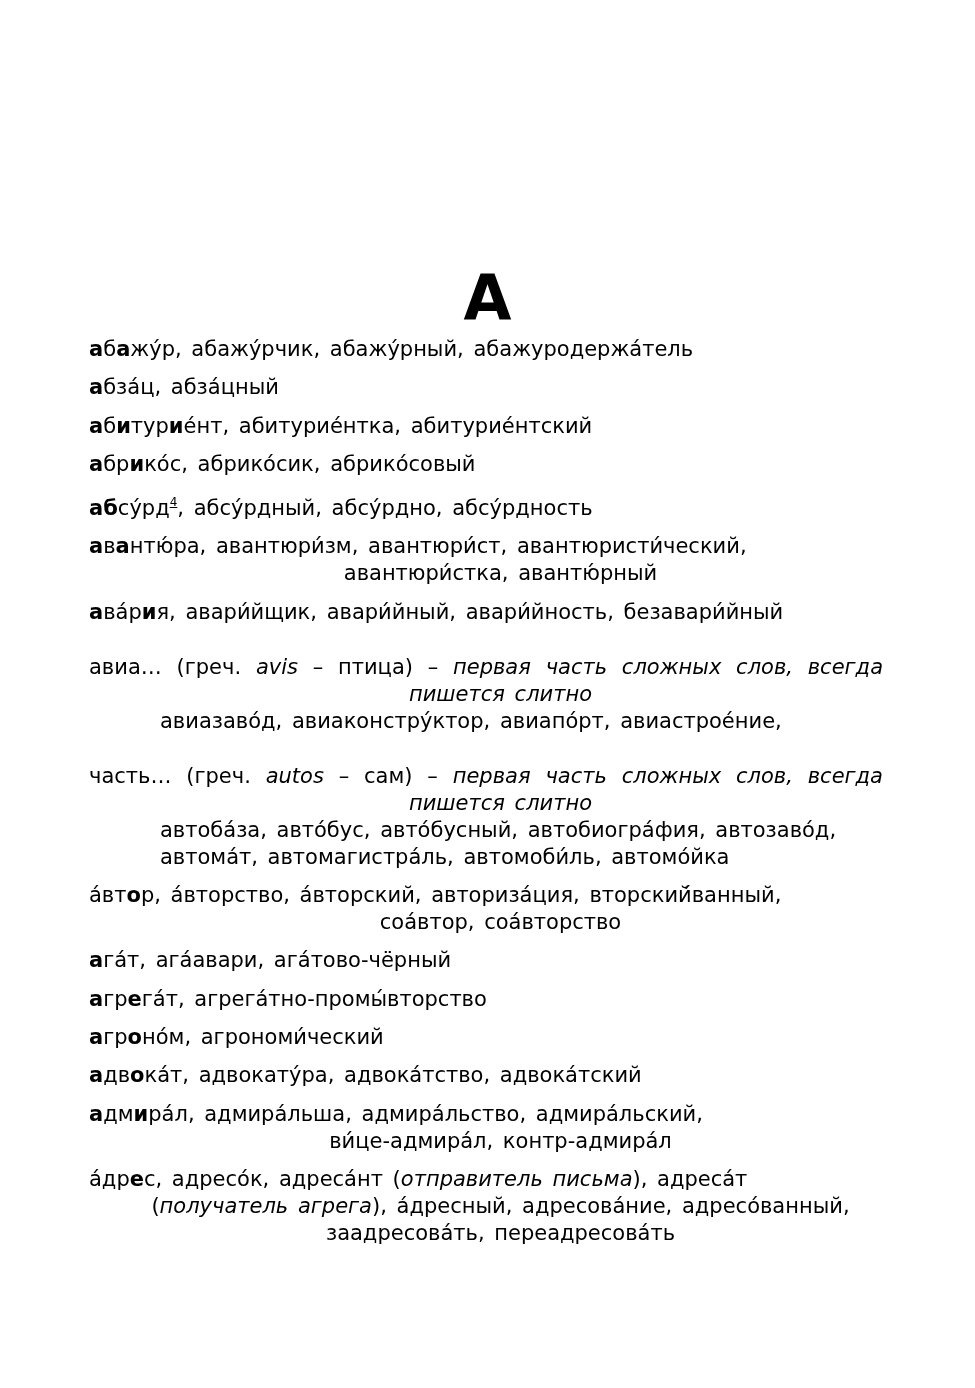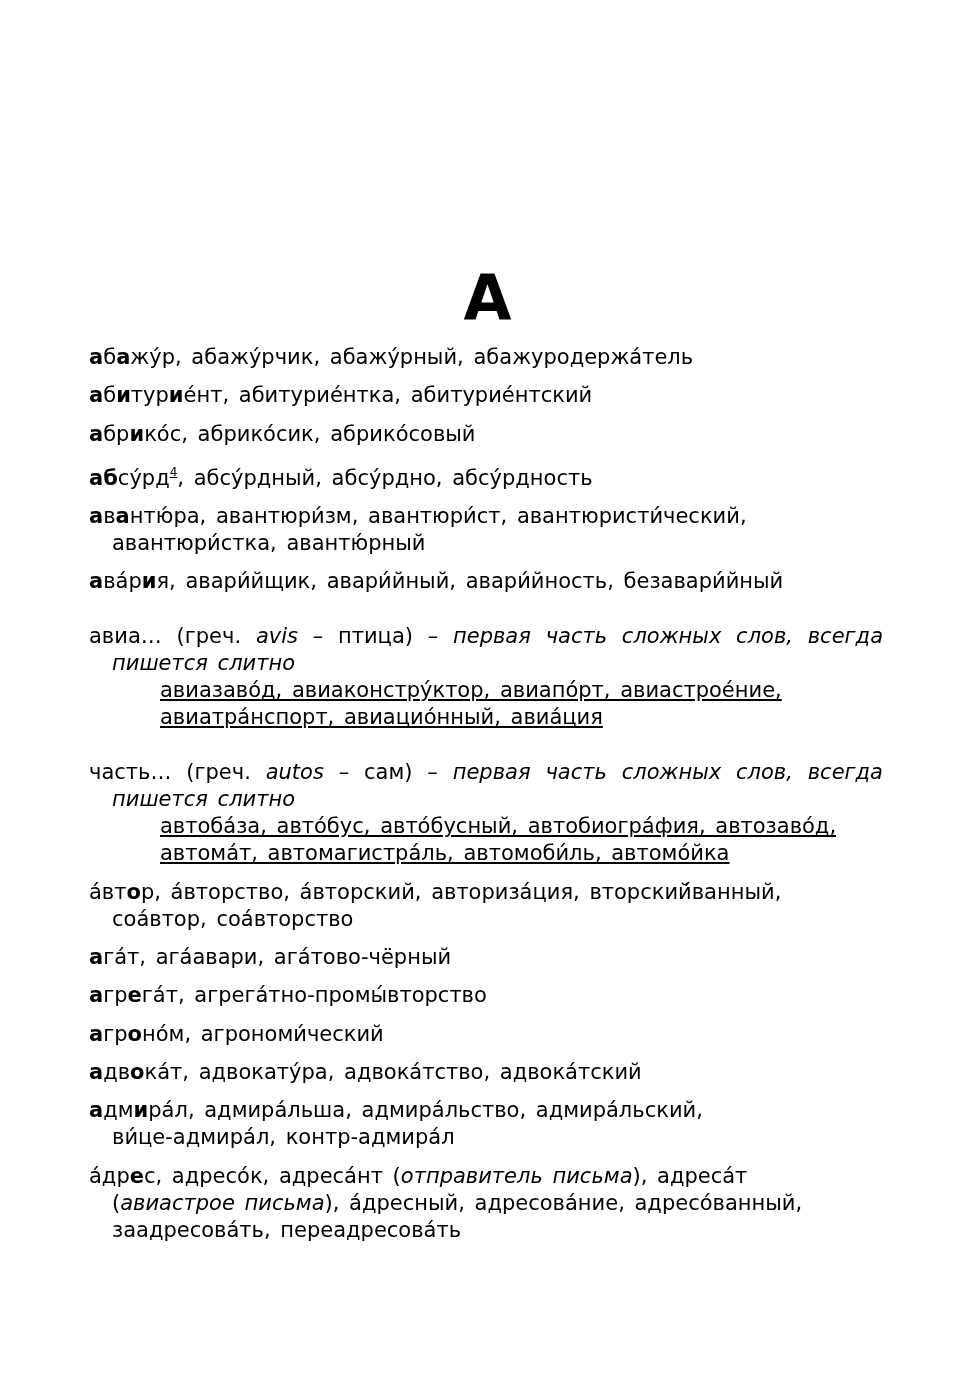--- a/index.html
+++ b/index.html
@@ -4,38 +4,41 @@
 <style>
   html, body { margin: 0; padding: 0; background: #ffffff; }
   body {
     width: 975px; height: 1388px; position: relative; overflow: hidden;
     font-family: "DejaVu Sans", sans-serif; color: #000000;
   }
   .page-letter {
     position: absolute; top: 262px; left: 0; width: 975px; text-align: center;
     font-family: "DejaVu Sans", sans-serif; font-weight: bold; font-size: 62px; line-height: 72px;
   }
-  .entries { position: absolute; top: 344px; left: 89px; width: 800px; }
+  .entries { position: absolute; top: 336px; left: 89px; width: 800px; }
   .entry { font-size: 21px; line-height: 27px; margin-bottom: 11.3px; word-spacing: 3px; }
   .entry .line { display: block; white-space: nowrap; }
-  .entry .line.cont { padding-left: 23px; }
-  .entry .line.sub { padding-left: 71px; text-decoration: underline; }
+  .entry .line.cont { padding-left: 23px; text-align: center; }
+  .entry .line.sub { padding-left: 71px; }
   .entry .line.just { text-align: justify; text-align-last: justify; white-space: normal; width: 794px; margin-top: 28px; }
   .b { font-weight: bold; }
   .i { font-style: italic; }
   .fn { font-size: 12px; vertical-align: 9px; text-decoration: underline; }
 </style>
 </head>
 <body>
 
 <div class="page-letter">А</div>
 
 <div class="entries" id="entries">
     <div class="entry">
       <span class="line "><span class="b">а</span><span>б</span><span class="b">а</span><span>жу́р,  абажу́рчик,  абажу́рный,  абажуродержа́тель</span></span>
+    </div>
+    <div class="entry">
+      <span class="line "><span class="b">а</span><span>бза́ц,  абза́цный</span></span>
     </div>
     <div class="entry">
       <span class="line "><span class="b">а</span><span>б</span><span class="b">и</span><span>тур</span><span class="b">и</span><span>е́нт,  абитурие́нтка,  абитурие́нтский</span></span>
     </div>
     <div class="entry">
       <span class="line "><span class="b">а</span><span>бр</span><span class="b">и</span><span>ко́с,  абрико́сик,  абрико́совый</span></span>
     </div>
     <div class="entry">
       <span class="line "><span class="b">аб</span><span>су́рд</span><span class="fn">4</span><span>,  абсу́рдный,  абсу́рдно,  абсу́рдность</span></span>
     </div>
@@ -43,21 +46,20 @@
       <span class="line "><span class="b">а</span><span>в</span><span class="b">а</span><span>нтю́ра,  авантюри́зм,  авантюри́ст,  авантюристи́ческий,</span></span>
       <span class="line cont"><span>авантюри́стка,  авантю́рный</span></span>
     </div>
     <div class="entry">
       <span class="line "><span class="b">а</span><span>ва́р</span><span class="b">и</span><span>я,  авари́йщик,  авари́йный,  авари́йность,  безавари́йный</span></span>
     </div>
     <div class="entry">
       <span class="line just"><span>авиа…  (греч.  </span><span class="i">avis</span><span>  –  птица)  –  </span><span class="i">первая  часть  сложных  слов,  всегда</span></span>
       <span class="line cont"><span class="i">пишется  слитно</span></span>
       <span class="line sub"><span>авиазаво́д,  авиаконстру́ктор,  авиапо́рт,  авиастрое́ние,</span></span>
-      <span class="line sub"><span>авиатра́нспорт,  авиацио́нный,  авиа́ция</span></span>
     </div>
     <div class="entry">
       <span class="line just"><span>часть…  (греч.  </span><span class="i">autos</span><span>  –  сам)  –  </span><span class="i">первая  часть  сложных  слов,  всегда</span></span>
       <span class="line cont"><span class="i">пишется  слитно</span></span>
       <span class="line sub"><span>автоба́за,  авто́бус,  авто́бусный,  автобиогра́фия,  автозаво́д,</span></span>
       <span class="line sub"><span>автома́т,  автомагистра́ль,  автомоби́ль,  автомо́йка</span></span>
     </div>
     <div class="entry">
       <span class="line "><span>а́вт</span><span class="b">о</span><span>р,  а́вторство,  а́вторский,  авториза́ция,  вторский́ванный,</span></span>
       <span class="line cont"><span>соа́втор,  соа́вторство</span></span>
@@ -73,16 +75,16 @@
     </div>
     <div class="entry">
       <span class="line "><span class="b">а</span><span>дв</span><span class="b">о</span><span>ка́т,  адвокату́ра,  адвока́тство,  адвока́тский</span></span>
     </div>
     <div class="entry">
       <span class="line "><span class="b">а</span><span>дм</span><span class="b">и</span><span>ра́л,  адмира́льша,  адмира́льство,  адмира́льский,</span></span>
       <span class="line cont"><span>ви́це-адмира́л,  контр-адмира́л</span></span>
     </div>
     <div class="entry">
       <span class="line "><span>а́др</span><span class="b">е</span><span>с,  адресо́к,  адреса́нт  (</span><span class="i">отправитель  письма</span><span>),  адреса́т</span></span>
-      <span class="line cont"><span>(</span><span class="i">авиастрое  письма</span><span>),  а́дресный,  адресова́ние,  адресо́ванный,</span></span>
+      <span class="line cont"><span>(</span><span class="i">получатель  агрега</span><span>),  а́дресный,  адресова́ние,  адресо́ванный,</span></span>
       <span class="line cont"><span>заадресова́ть,  переадресова́ть</span></span>
     </div>
   </div>
 
 </body></html>

